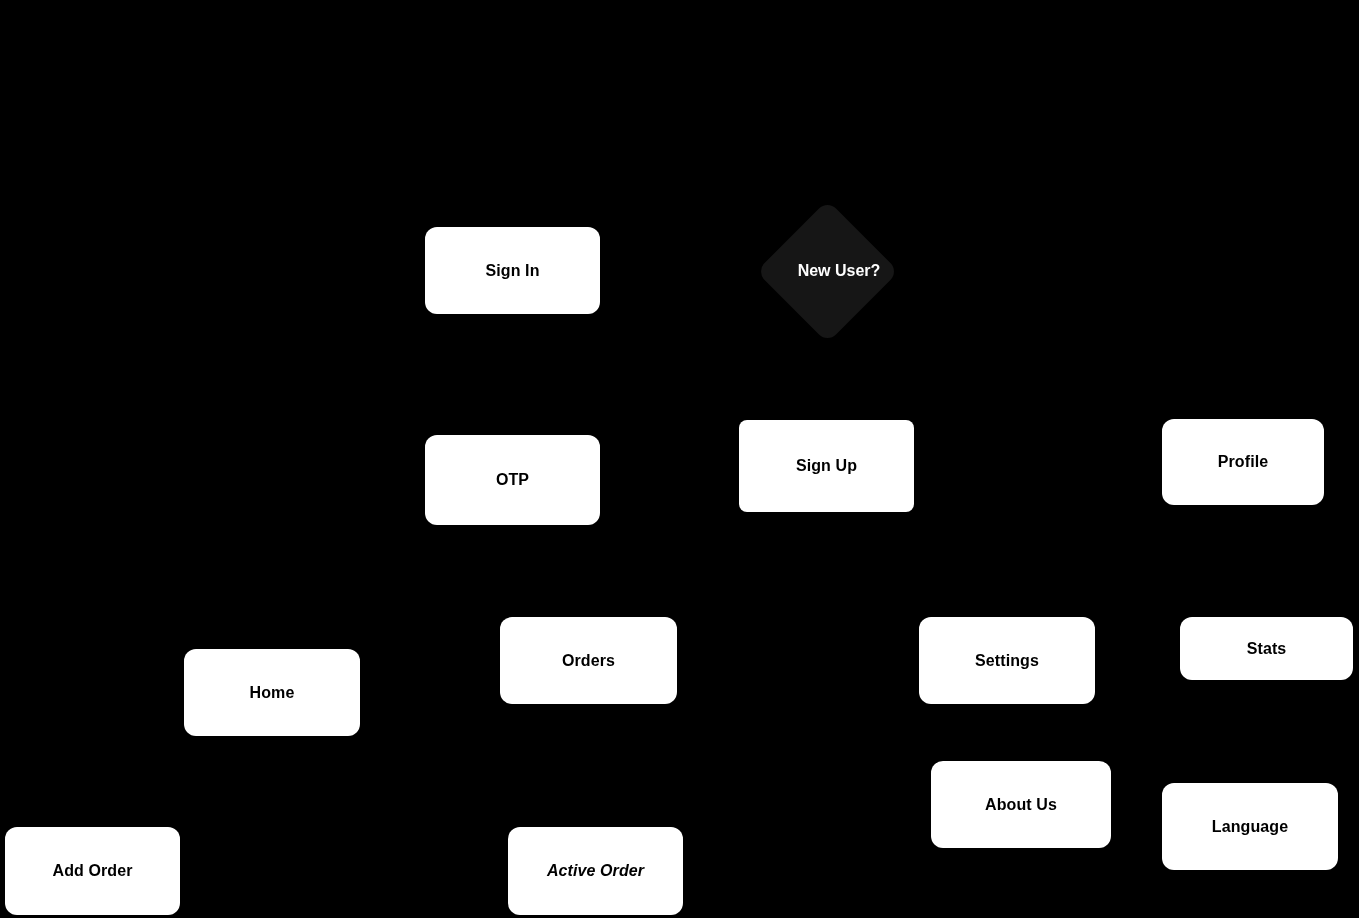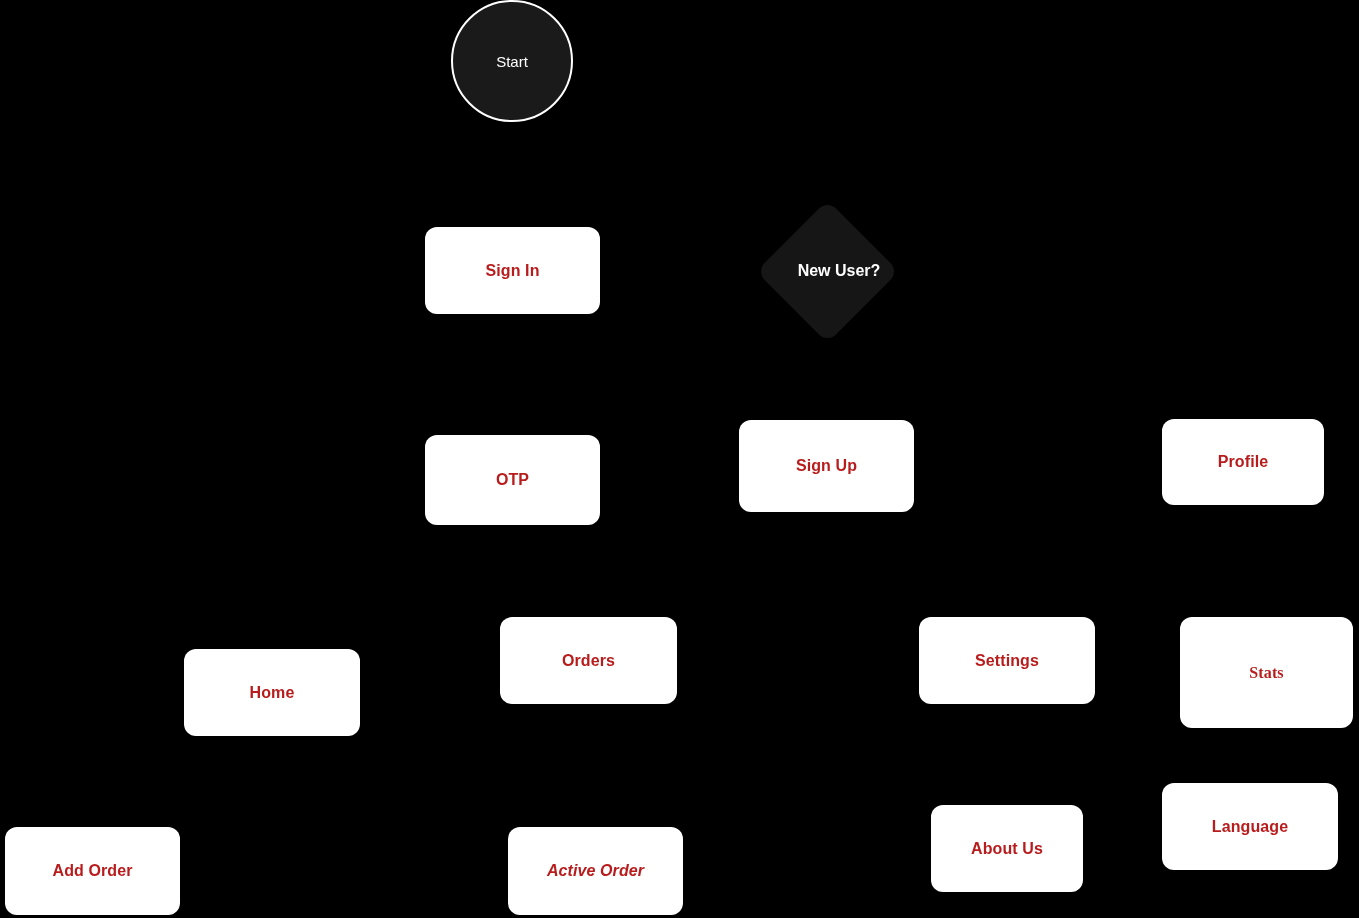--- a/index.html
+++ b/index.html
@@ -24,21 +24,21 @@
     display: flex;
     align-items: center;
     justify-content: center;
     text-align: center;
     user-select: none;
   }
   
   .node.process {
     background: #ffffff;
     border-radius: 12px;
-    color: #b91c1c;
+    color: #000000;
     font-size: 16px;
     font-weight: bold;
     letter-spacing: 0.1px;
   }
   .node.process .node-label {
     display: block;
     line-height: 1.1;
     padding: 0 6px;
   }
   
@@ -73,52 +73,49 @@
     font-size: 16px;
     font-weight: bold;
     white-space: nowrap;
     margin-left: 24px;
   }
 </style>
 </head>
 <body>
 
 <div id="canvas">
-    <div class="node terminator" style="left: 451px; top: 0px; width: 122px; height: 122px;">
-      <span class="node-label">Start</span>
-    </div>
     <div class="node process" style="left: 425px; top: 227px; width: 175px; height: 87px;">
       <span class="node-label">Sign In</span>
     </div>
     <div class="node decision" style="left: 756px; top: 200px; width: 142px; height: 142px;">
       <div class="diamond-shape"></div>
       <span class="node-label">New User?</span>
     </div>
     <div class="node process" style="left: 425px; top: 420px; width: 175px; height: 90px; margin-top: 15px;">
       <span class="node-label">OTP</span>
     </div>
-    <div class="node process" style="left: 739px; top: 420px; width: 175px; height: 92px;">
+    <div class="node process" style="left: 739px; top: 420px; width: 175px; height: 92px; border-radius: 8px;">
       <span class="node-label">Sign Up</span>
     </div>
     <div class="node process" style="left: 1162px; top: 419px; width: 162px; height: 86px;">
       <span class="node-label">Profile</span>
     </div>
     <div class="node process" style="left: 184px; top: 617px; width: 176px; height: 87px; margin-top: 32px;">
       <span class="node-label">Home</span>
     </div>
     <div class="node process" style="left: 500px; top: 617px; width: 177px; height: 87px;">
       <span class="node-label">Orders</span>
     </div>
     <div class="node process" style="left: 919px; top: 617px; width: 176px; height: 87px;">
       <span class="node-label">Settings</span>
     </div>
-    <div class="node process" style="left: 1180px; top: 617px; width: 173px; height: 111px; font-family: Liberation Serif, serif;">
+    <div class="node process" style="left: 1180px; top: 617px; width: 173px; height: 63px;">
       <span class="node-label">Stats</span>
     </div>
-    <div class="node process" style="left: 931px; top: 805px; width: 152px; height: 87px;">
+    <div class="node process" style="left: 931px; top: 761px; width: 180px; height: 87px;">
       <span class="node-label">About Us</span>
     </div>
     <div class="node process" style="left: 1162px; top: 783px; width: 176px; height: 87px;">
       <span class="node-label">Language</span>
     </div>
     <div class="node process" style="left: 5px; top: 827px; width: 175px; height: 88px;">
       <span class="node-label">Add Order</span>
     </div>
     <div class="node process" style="left: 508px; top: 827px; width: 175px; height: 88px; font-style: italic;">
       <span class="node-label">Active Order</span>

